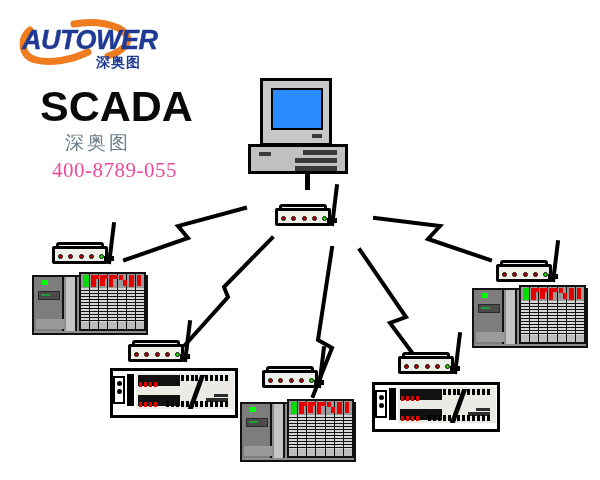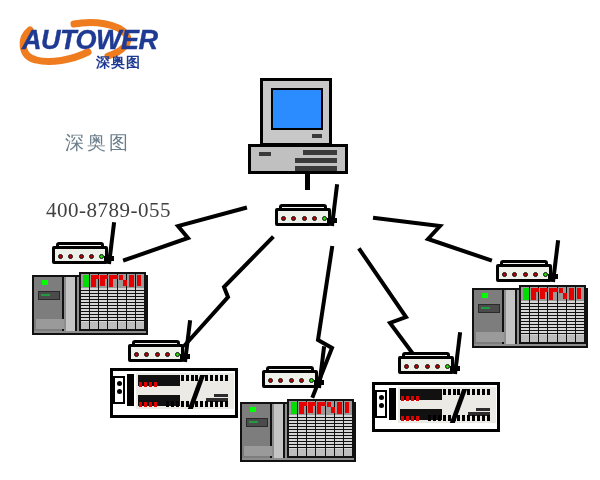--- a/index.html
+++ b/index.html
@@ -36,23 +36,23 @@
     font-family:"Liberation Sans", sans-serif;
     font-weight:bold;font-size:43px;color:#0a0a0a;
     letter-spacing:0px;white-space:nowrap;
   }
   .brand-cn2{
     position:absolute;left:65px;top:130px;
     font-family:"DejaVu Sans", sans-serif;
     font-size:19px;color:#6b7d8a;letter-spacing:3px;white-space:nowrap;
   }
   .brand-phone{
-    position:absolute;left:46px;top:158px;
+    position:absolute;left:52px;top:158px;
     font-family:"Liberation Serif", serif;
-    font-size:21px;color:#404040;letter-spacing:0.5px;white-space:nowrap;margin-top:40px;
+    font-size:21px;color:#ec4899;letter-spacing:0.5px;white-space:nowrap;
   }
 
   
   #links{position:absolute;left:0;top:0;width:600px;height:480px;}
 
   
   .node{position:absolute;}
 
   
   .pc{width:100px;height:95px;}
@@ -139,20 +139,21 @@
 
     <div class="logo-wrap">
       <svg class="logo-svg" width="150" height="56" viewBox="0 0 150 56">
         <path d="M16 14 C6 22, 6 40, 22 44 C36 48, 58 44, 74 36" fill="none" stroke="#ef7c1f" stroke-width="7" stroke-linecap="round"></path>
         <path d="M60 8 C80 4, 104 8, 112 18 C118 26, 108 36, 94 40" fill="none" stroke="#ef7c1f" stroke-width="7" stroke-linecap="round"></path>
       </svg>
       <div class="logo-word">AUTOWER</div>
       <div class="logo-cn">深奥图</div>
     </div>
 
+    <div class="scada-title">SCADA</div>
     <div class="brand-cn2">深奥图</div>
     <div class="brand-phone">400-8789-055</div>
   </div>
 
   <svg id="links" viewBox="0 0 600 480">
     <g stroke="#000" fill="none" stroke-width="4" stroke-linecap="square" stroke-linejoin="miter">
 
       <path d="M125 260 L188 238 L178 226 L245 208"></path>
 
       <path d="M185 345 L228 297 L224 287 L272 238"></path>

